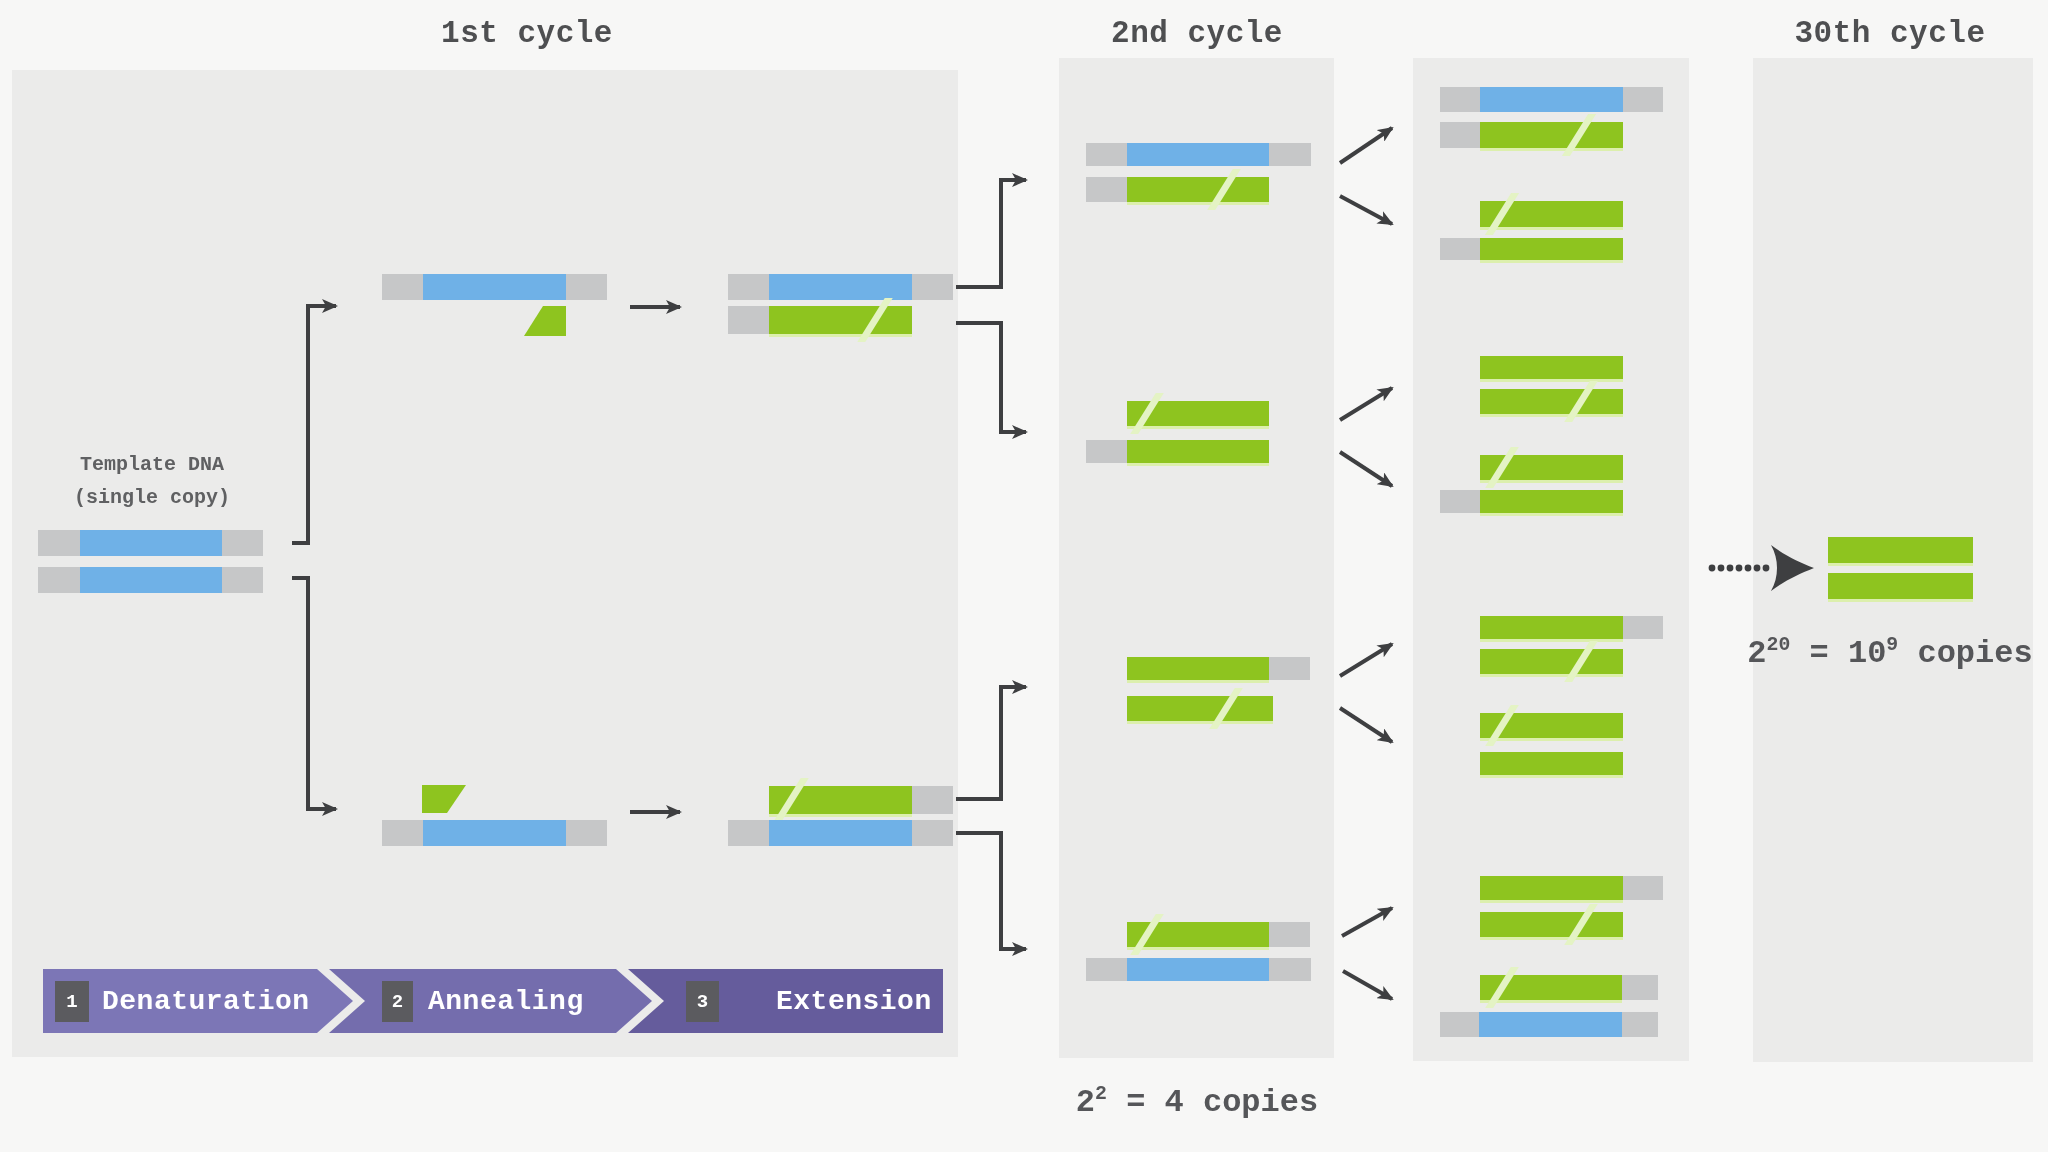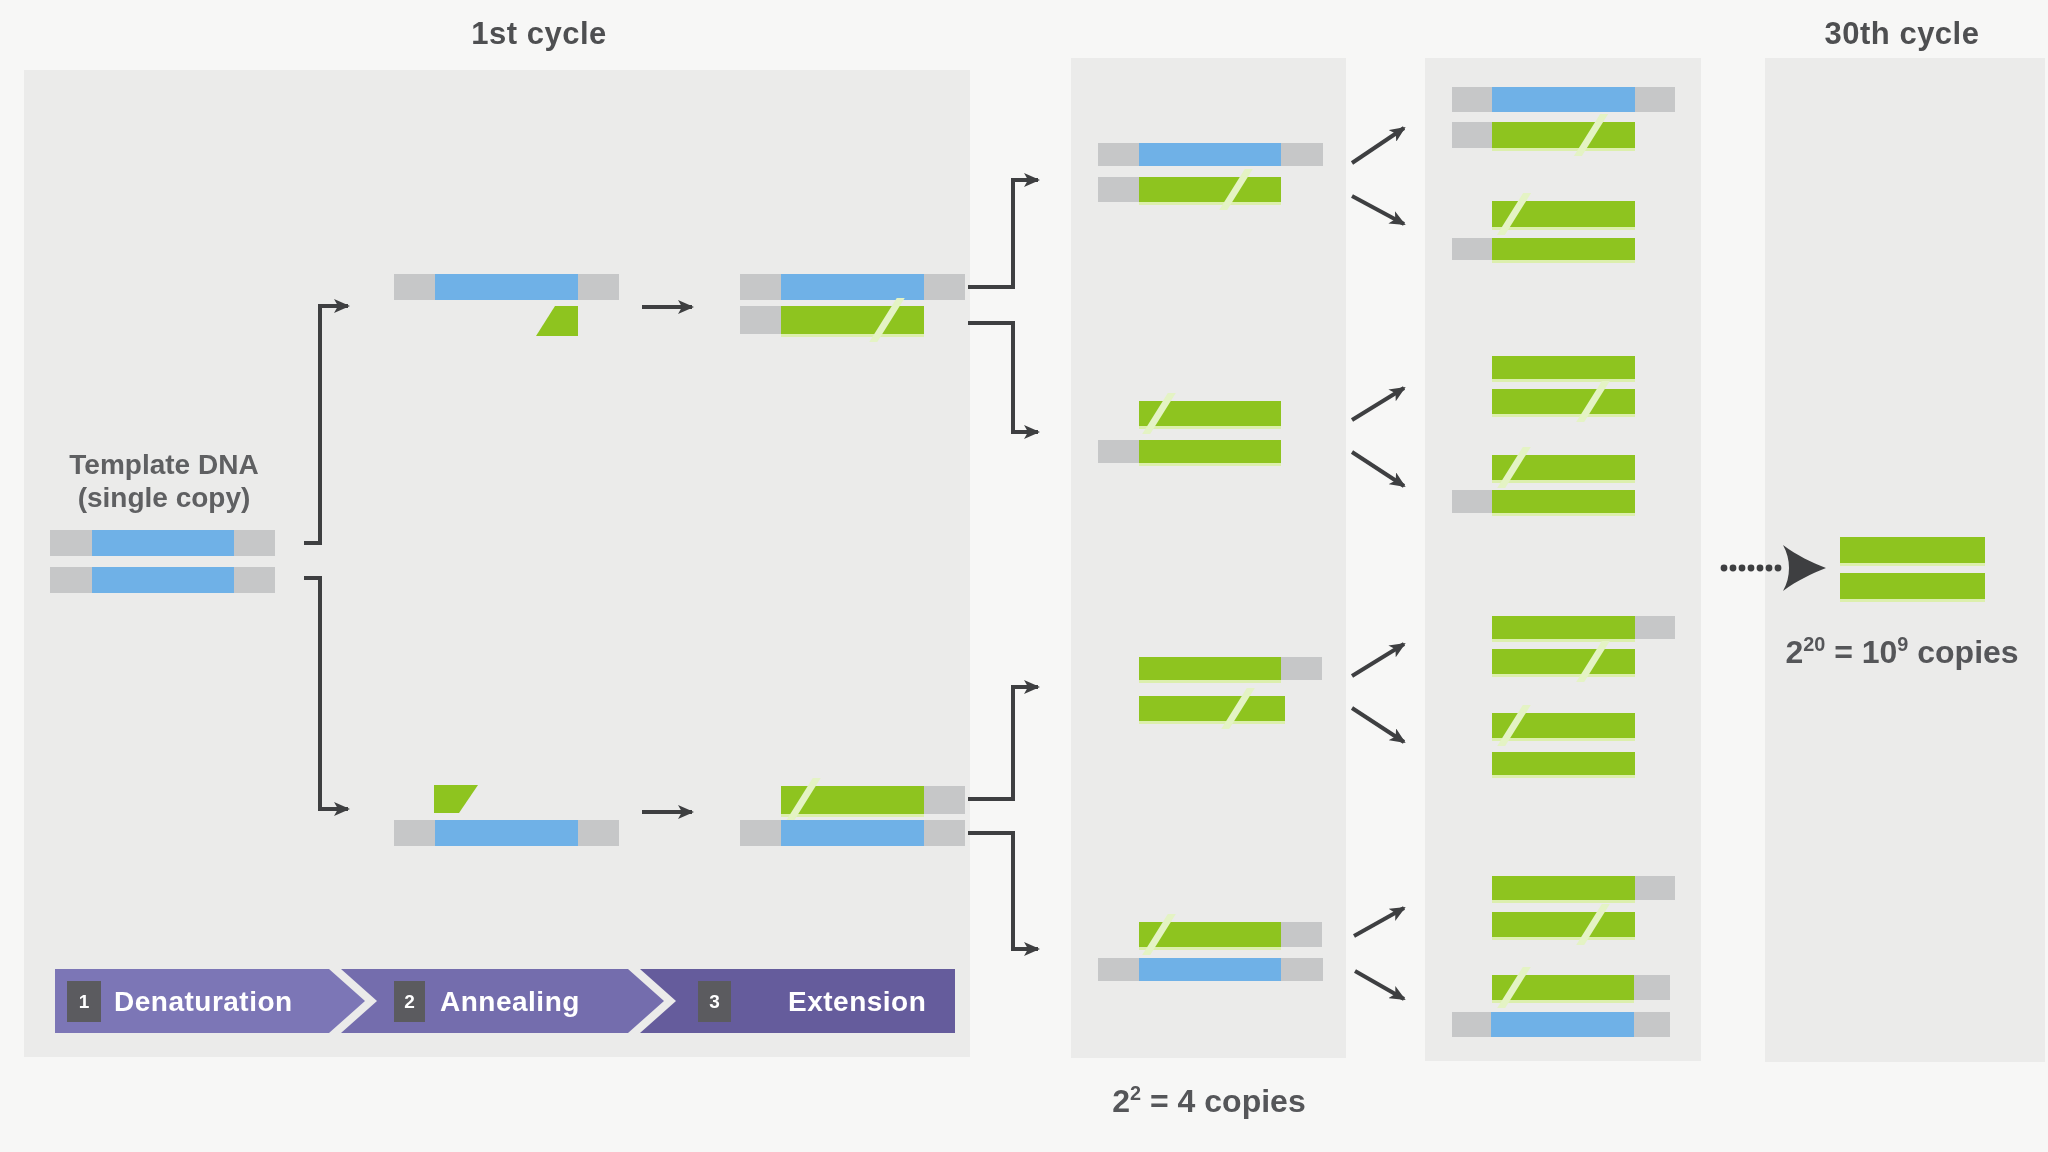--- a/index.html
+++ b/index.html
@@ -1,27 +1,27 @@
 <!DOCTYPE html>
 <html><head>
 <meta charset="utf-8">
 <style>
   html,body{margin:0;padding:0;background:#f7f7f6;width:2048px;height:1152px;overflow:hidden;}
   #stage{position:relative;width:1712px;height:1152px;background:#f7f7f6;
-         font-family:Liberation Sans, sans-serif;margin-left:12px;}
+         font-family:Liberation Mono, monospace;}
   .panel{position:absolute;background:#ebebea;}
   #panel-1{left:12px;top:70px;width:946px;height:987px;}
   #panel-2{left:1059px;top:58px;width:275px;height:1000px;}
   #panel-3{left:1413px;top:58px;width:276px;height:1003px;}
   #panel-4{left:1753px;top:58px;width:280px;height:1004px;}
   .cycle-title{position:absolute;top:16px;width:320px;text-align:center;
                font-size:31px;font-weight:bold;color:#4e4f51;letter-spacing:0.5px;}
   #title-1{left:367px;} #title-2{left:1037px;} #title-3{left:1386px;} #title-4{left:1730px;}
   #template-label{position:absolute;left:27px;top:448px;width:250px;text-align:center;
-                  font-size:28px;line-height:33px;font-weight:bold;color:#5f6062;}
+                  font-size:20px;line-height:33px;font-weight:bold;color:#5f6062;}
   .copies-label{position:absolute;width:420px;text-align:center;font-size:32px;
                 font-weight:bold;color:#555659;}
   #copies-1{left:320px;top:1082px;} #copies-2{left:987px;top:1082px;}
   #copies-3{left:1333px;top:1082px;} #copies-30{left:1680px;top:633px;}
   .copies-label sup{font-size:62%;}
   #strand-layer{position:absolute;left:0;top:0;width:2048px;height:1152px;}
   .strand{position:absolute;}
   .seg{position:absolute;top:0;height:100%;}
   .seg.gray{background:#c6c7c8;}
   .seg.blue{background:#6fb1e7;}
@@ -36,20 +36,21 @@
 <body>
 
 <div id="stage">
 
   <div class="panel" id="panel-1"></div>
   <div class="panel" id="panel-2"></div>
   <div class="panel" id="panel-3"></div>
   <div class="panel" id="panel-4"></div>
 
   <div class="cycle-title" id="title-1">1st cycle</div>
+  <div class="cycle-title" id="title-2">2nd cycle</div>
   <div class="cycle-title" id="title-4">30th cycle</div>
 
   <div id="template-label">
     <div>Template DNA</div>
     <div>(single copy)</div>
   </div>
 
   <svg id="arrow-svg" width="2048" height="1152" viewBox="0 0 2048 1152">
     <defs>
       <marker id="ah" markerUnits="userSpaceOnUse" markerWidth="18" markerHeight="14" refX="14" refY="7" orient="auto">

